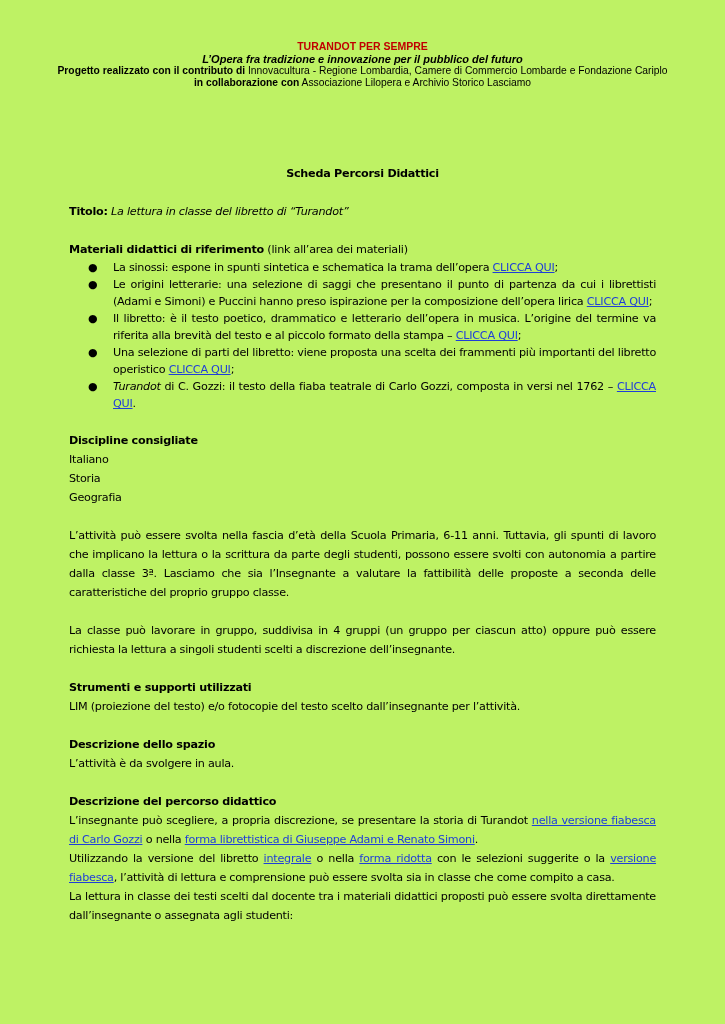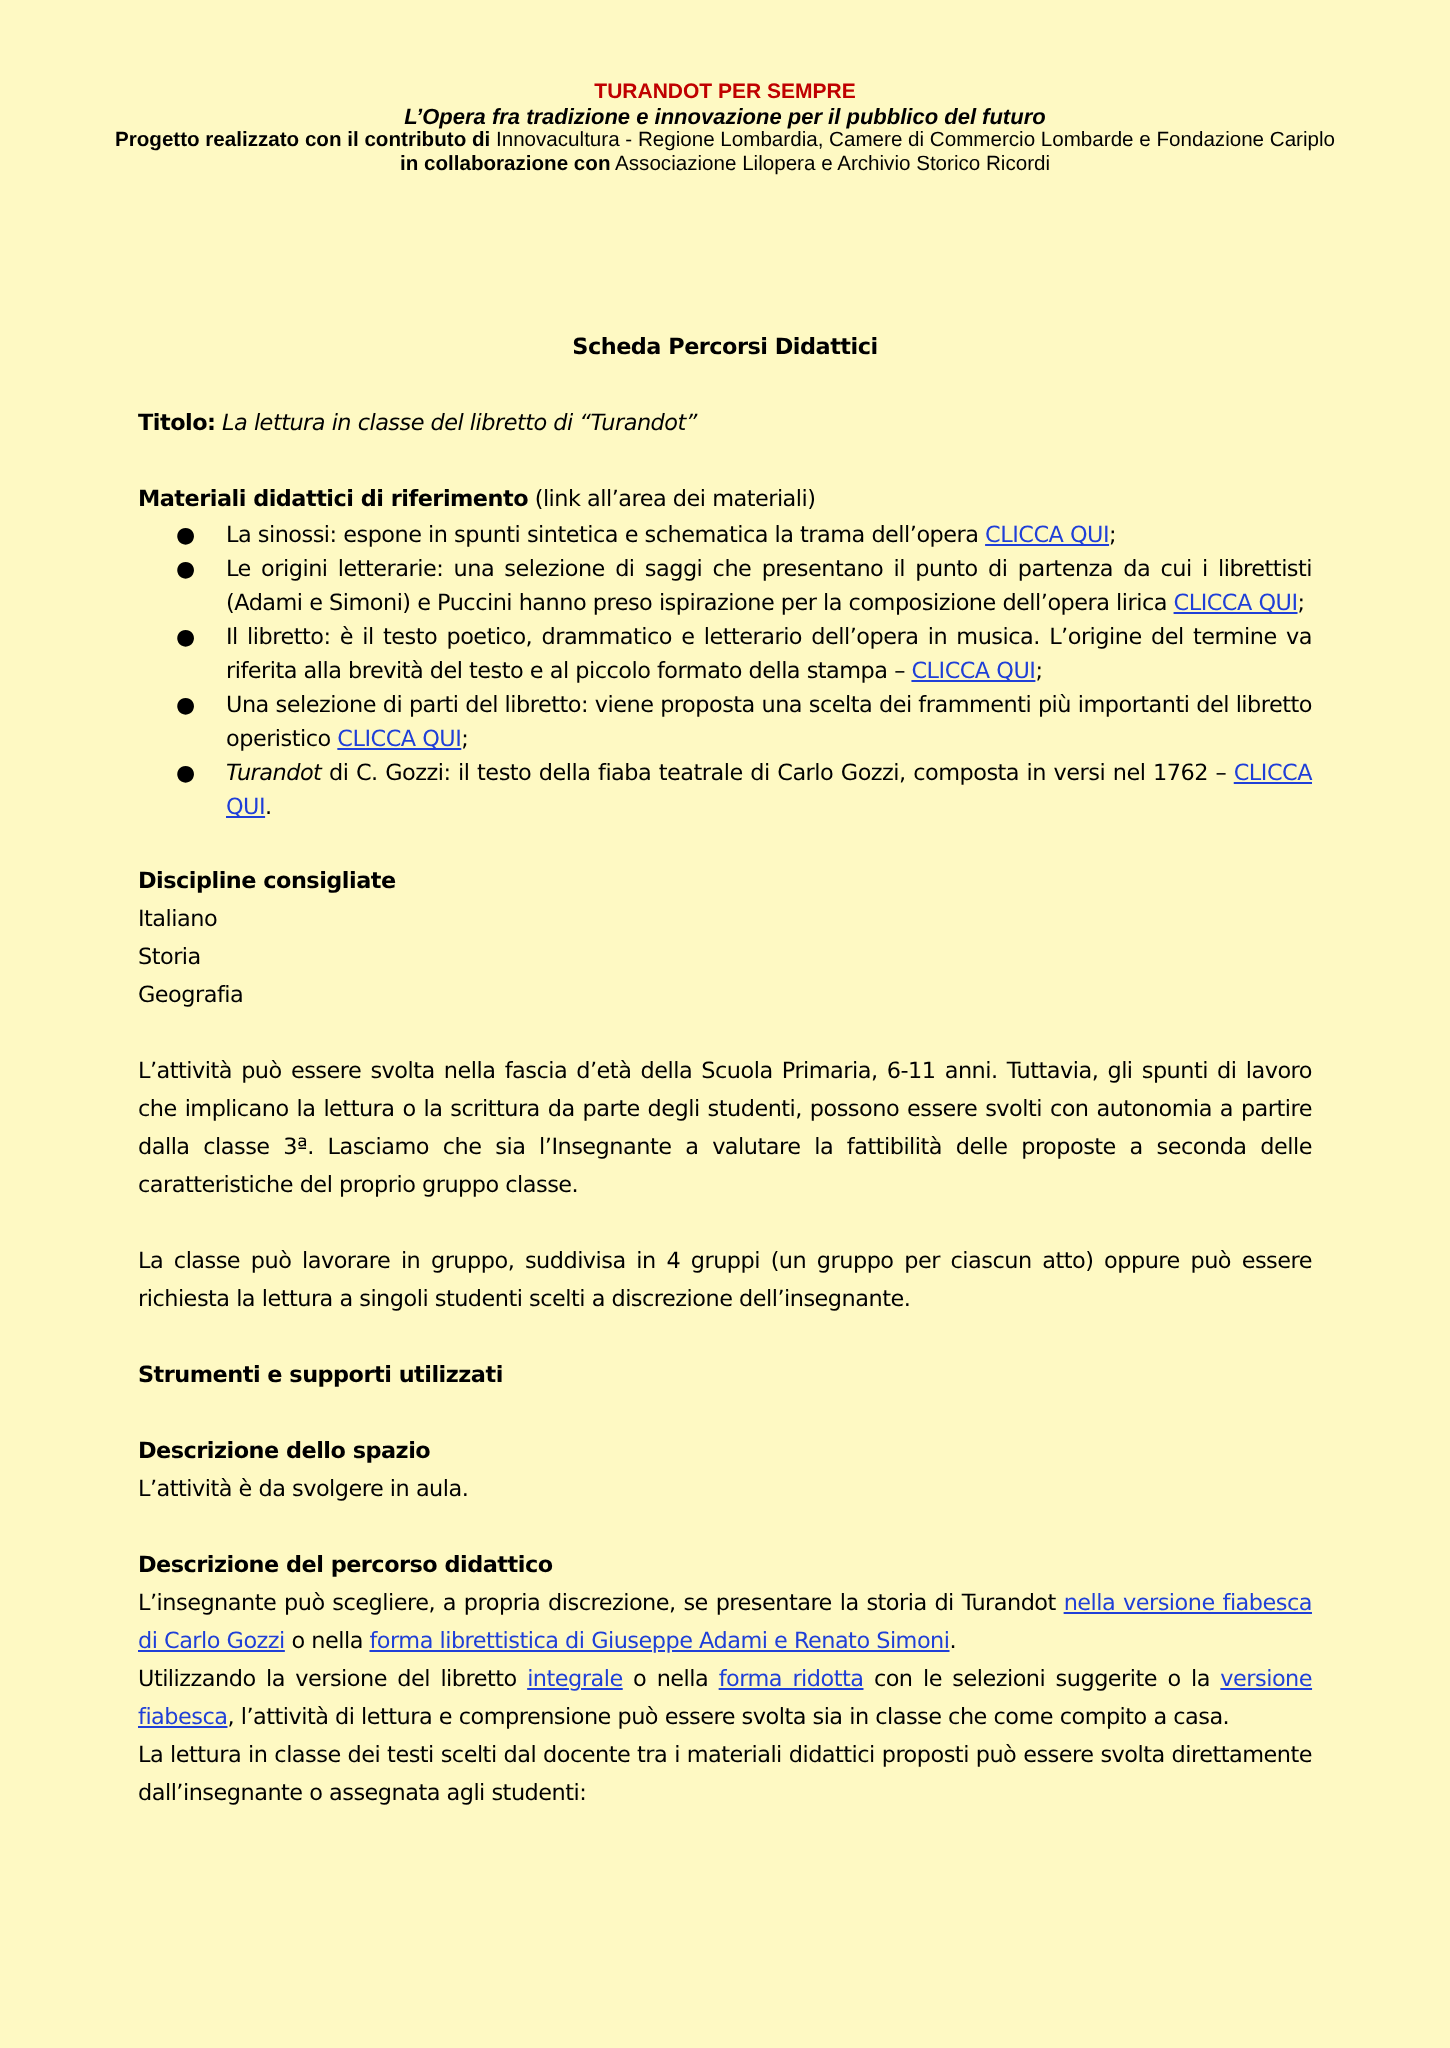--- a/index.html
+++ b/index.html
@@ -1,17 +1,17 @@
 <!DOCTYPE html>
 <html><head>
 <meta charset="utf-8">
 <style>
   html, body { margin: 0; padding: 0; background: #ffffff; }
   body { width: 725px; height: 1024px; position: relative; overflow: hidden; color: #000; }
-  .page { position: absolute; left: 0; top: 0; width: 725px; height: 1024px; background: #fef9c3; }
+  .page { position: absolute; left: 0; top: 0; width: 725px; height: 1024px; background: #bef264; }
 
   .header { position: absolute; left: 0; top: 41px; width: 725px; text-align: center;
     font-family: "Liberation Sans", sans-serif; font-size: 10.3px; line-height: 11.6px; }
   .header .title { color: #c00000; font-weight: bold; font-size: 10.5px; }
   .header .subtitle { font-style: italic; font-weight: bold; font-size: 11px; line-height: 12.4px; }
   .header b { font-weight: bold; }
 
   .body { position: absolute; left: 69px; top: 128px; width: 587px;
     font-family: "DejaVu Sans", sans-serif; font-size: 11.2px; line-height: 19px; letter-spacing: -0.25px; margin-top: 36px; }
   .body p { margin: 0; }
@@ -28,21 +28,21 @@
 </style>
 </head>
 <body>
 
 <div class="page">
 
   <div class="header">
     <div class="title">TURANDOT PER SEMPRE</div>
     <div class="subtitle">L’Opera fra tradizione e innovazione per il pubblico del futuro</div>
     <div><b>Progetto realizzato con il contributo di</b><span> Innovacultura - Regione Lombardia, Camere di Commercio Lombarde e Fondazione Cariplo</span></div>
-    <div><b>in collaborazione con</b><span> Associazione Lilopera e Archivio Storico Ricordi</span></div>
+    <div><b>in collaborazione con</b><span> Associazione Lilopera e Archivio Storico Lasciamo</span></div>
   </div>
 
   <div class="body">
     <p class="center bold">Scheda Percorsi Didattici</p>
     <div class="gap"></div>
     <p><span class="bold">Titolo:</span><span class="ital"> La lettura in classe del libretto di “Turandot”</span></p>
     <div class="gap"></div>
 
     <p><span class="bold">Materiali didattici di riferimento</span><span> (link all’area dei materiali)</span></p>
     <ul class="bullets">
@@ -60,20 +60,21 @@
     <p>Geografia</p>
     <div class="gap"></div>
 
     <p class="justify">L’attività può essere svolta nella fascia d’età della Scuola Primaria, 6-11 anni. Tuttavia, gli spunti di lavoro che implicano la lettura o la scrittura da parte degli studenti, possono essere svolti con autonomia a partire dalla classe 3ª. Lasciamo che sia l’Insegnante a valutare la fattibilità delle proposte a seconda delle caratteristiche del proprio gruppo classe.</p>
     <div class="gap"></div>
 
     <p class="justify">La classe può lavorare in gruppo, suddivisa in 4 gruppi (un gruppo per ciascun atto) oppure può essere richiesta la lettura a singoli studenti scelti a discrezione dell’insegnante.</p>
     <div class="gap"></div>
 
     <p class="bold">Strumenti e supporti utilizzati</p>
+    <p>LIM (proiezione del testo) e/o fotocopie del testo scelto dall’insegnante per l’attività.</p>
     <div class="gap"></div>
 
     <p class="bold">Descrizione dello spazio</p>
     <p>L’attività è da svolgere in aula.</p>
     <div class="gap"></div>
 
     <p class="bold">Descrizione del percorso didattico</p>
     <p class="justify"><span>L’insegnante può scegliere, a propria discrezione, se presentare la storia di Turandot </span><a class="link">nella versione fiabesca di Carlo Gozzi</a><span> o nella </span><a class="link">forma librettistica di Giuseppe Adami e Renato Simoni</a><span>.</span></p>
     <p class="justify"><span>Utilizzando la versione del libretto </span><a class="link">integrale</a><span> o nella </span><a class="link">forma ridotta</a><span> con le selezioni suggerite o la </span><a class="link">versione fiabesca</a><span>, l’attività di lettura e comprensione può essere svolta sia in classe che come compito a casa.</span></p>
     <p class="justify">La lettura in classe dei testi scelti dal docente tra i materiali didattici proposti può essere svolta direttamente dall’insegnante o assegnata agli studenti:</p>

